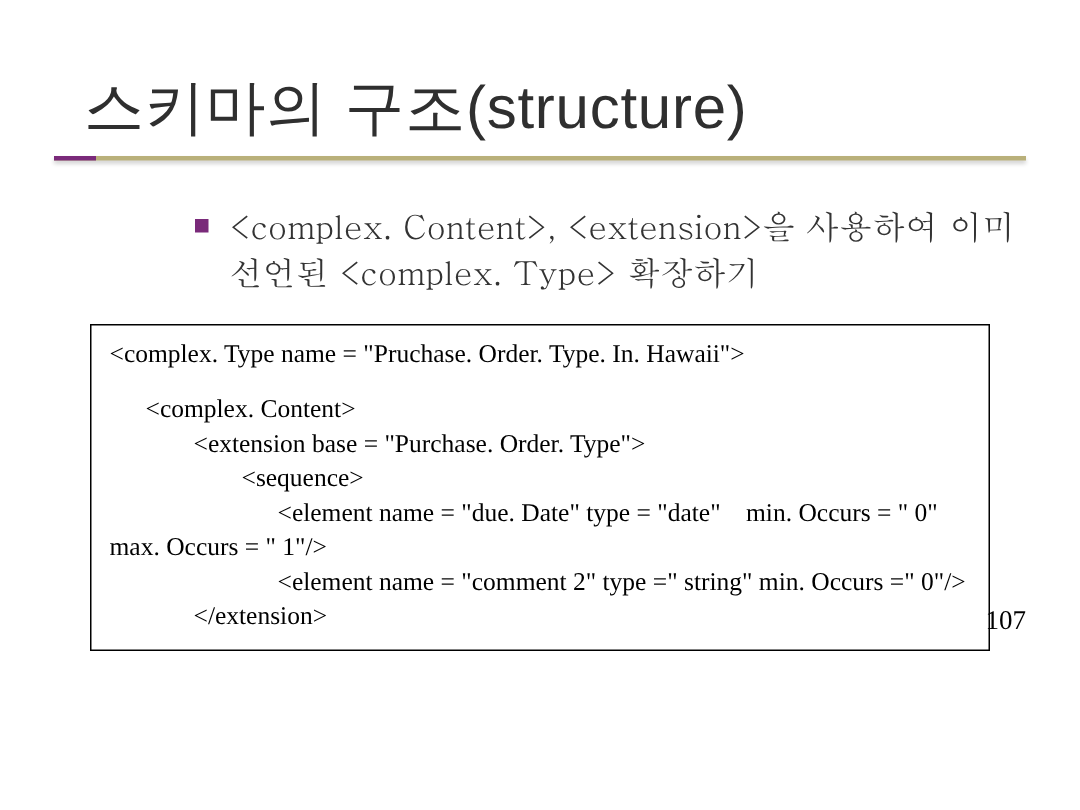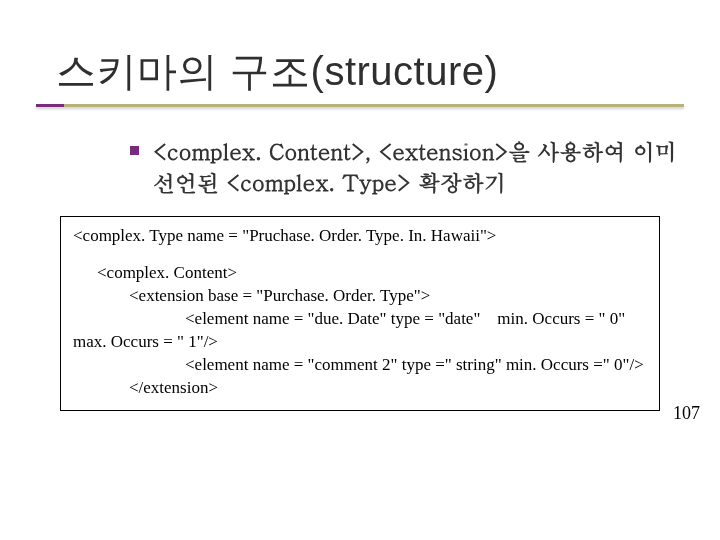--- a/index.html
+++ b/index.html
@@ -44,21 +44,20 @@
     height: 3px;
     background: #7a2a7a;
   }
   .bullet-row {
     position: absolute;
     left: 130px;
     top: 136px;
     right: 40px;
     display: flex;
     align-items: flex-start;
-    font-weight: bold;
   }
   .bullet-square {
     width: 9px;
     height: 9px;
     background: #7a2a7a;
     margin-top: 10px;
     margin-right: 14px;
     flex: 0 0 auto;
   }
   .bullet-text {
@@ -85,21 +84,21 @@
     white-space: pre-wrap;
     word-break: break-word;
   }
   .ind1 { padding-left: 24px; margin-top: 14px; }
   .ind2 { padding-left: 56px; }
   .ind3 { padding-left: 88px; }
   .ind4 { padding-left: 112px; }
   .noind { padding-left: 0; }
   .page-number {
     position: absolute;
-    right: 20px;
+    right: 36px;
     bottom: 32px;
     font-family: "Times New Roman", Times, serif;
     font-size: 18px;
     color: #000;
   }
 </style>
 </head>
 <body>
 
 <div class="slide">
@@ -110,20 +109,21 @@
 
   <div class="bullet-row">
     <div class="bullet-square"></div>
     <div class="bullet-text">&lt;complex. Content&gt;, &lt;extension&gt;을 사용하여 이미 선언된 &lt;complex. Type&gt; 확장하기</div>
   </div>
 
   <div class="code-box">
     <div class="line noind">&lt;complex. Type name = "Pruchase. Order. Type. In. Hawaii"&gt;</div>
     <div class="line ind1">&lt;complex. Content&gt;</div>
     <div class="line ind2">&lt;extension base = "Purchase. Order. Type"&gt;</div>
+    <div class="line ind3">&lt;sequence&gt;</div>
     <div class="line ind4">&lt;element name = "due. Date" type = "date"    min. Occurs = " 0"</div>
     <div class="line noind">max. Occurs = " 1"/&gt;</div>
     <div class="line ind4">&lt;element name = "comment 2" type =" string" min. Occurs =" 0"/&gt;</div>
     <div class="line ind2">&lt;/extension&gt;</div>
   </div>
 
   <div class="page-number">107</div>
 </div>
 
 </body></html>

